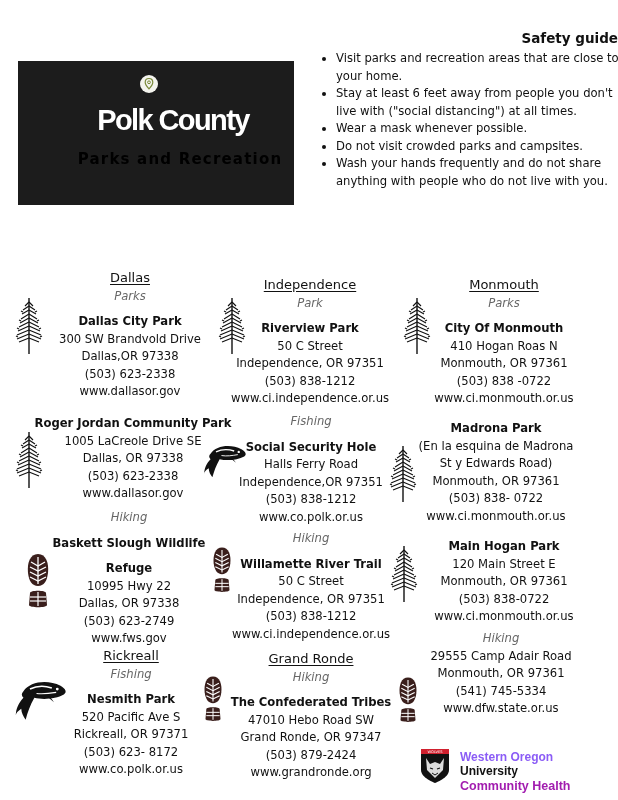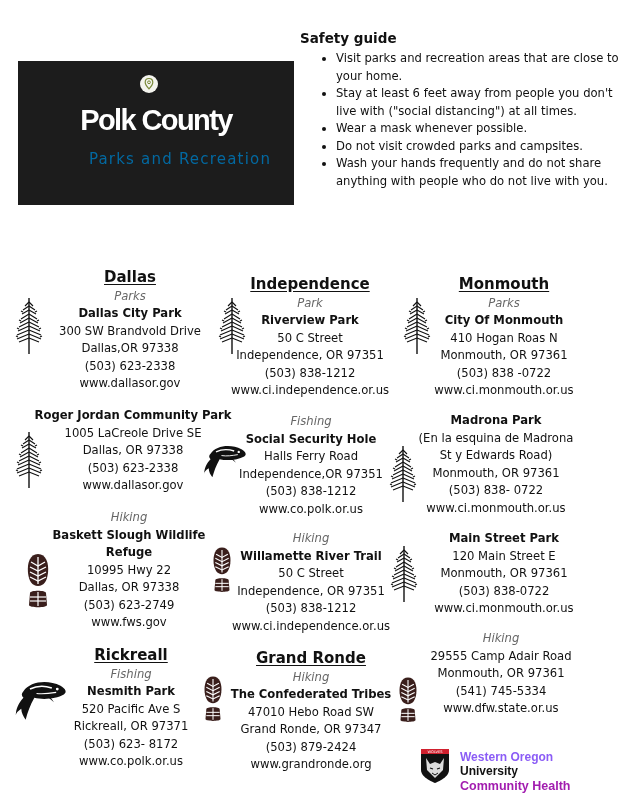--- a/index.html
+++ b/index.html
@@ -4,33 +4,33 @@
 <style>
   html, body { margin:0; padding:0; background:#fff; }
   body { width:618px; height:800px; position:relative; overflow:hidden;
          font-family:"DejaVu Sans", sans-serif; color:#111; }
   .abs { position:absolute; }
   
   .banner { left:18px; top:61px; width:276px; height:144px; background:#1c1c1c; }
   .pin { left:140px; top:75px; width:18px; height:18px; border-radius:50%; background:#f4f4ee; }
   .pin svg { display:block; }
   .banner-title { left:18px; width:276px; top:104px; text-align:center; color:#fff;
-        font-family:"Liberation Sans", sans-serif; font-weight:bold; font-size:29px; letter-spacing:-1.6px; }
-  .banner-sub { left:18px; width:324px; top:150px; text-align:center; color:#0369a1;
-        font-family:"DejaVu Sans", sans-serif; font-size:15px; letter-spacing:1.2px; }
+        font-family:"Liberation Sans", sans-serif; font-weight:bold; font-size:29px; letter-spacing:-1.6px;padding-left:17px; }
+  .banner-sub { left:18px; width:324px; top:150px; text-align:center; color:#000000;
+        font-family:"DejaVu Sans", sans-serif; font-size:15px; letter-spacing:1.2px;font-weight:bold; }
   
-  .safety-title { left:300px; width:318px; top:30px; text-align:left; font-weight:bold; font-size:13.5px; }
+  .safety-title { left:300px; width:318px; top:30px; text-align:right; font-weight:bold; font-size:13.5px; }
   .safety-list { left:318px; top:50px; width:292px; margin:0; padding:0 0 0 18px; font-size:11.6px; line-height:17.5px; }
   .safety-list li { margin:0; padding:0; }
   
   .entry { text-align:center; font-size:11.6px; line-height:17.5px; }
   .entry div { white-space:nowrap; }
-  .city { font-weight:bold; font-size:15px; text-decoration:underline; text-underline-offset:2px; margin-bottom:1px; }
+  .city { font-weight:normal; font-size:13px; text-decoration:underline; text-underline-offset:2px; margin-bottom:1px; }
   .cat { font-style:italic; color:#666; }
-  .name { font-weight:bold; }
+  .name { font-weight:bold;margin-top:8px; }
   .icon { position:absolute; }
   .logo-text { font-family:"Liberation Sans", sans-serif; font-weight:bold; }
 </style>
 </head>
 <body>
 
 <svg width="0" height="0" style="position:absolute">
   <defs>
     <symbol id="tree" viewBox="0 0 30 60">
       <line x1="15" y1="2" x2="15" y2="58" stroke="#111" stroke-width="1.4"></line>
@@ -189,21 +189,21 @@
   <div>50 C Street</div>
   <div>Independence, OR 97351</div>
   <div>(503) 838-1212</div>
   <div>www.ci.independence.or.us</div>
 </div>
 
 <svg class="icon" style="left:389px;top:544px" width="30" height="60">
     <use href="#tree"></use>
   </svg>
 <div class="abs entry" style="left:424px;width:160px;top:530px">
-  <div class="name">Main Street Park</div>
+  <div class="name">Main Hogan Park</div>
   <div>120 Main Street E</div>
   <div>Monmouth, OR 97361</div>
   <div>(503) 838-0722</div>
   <div>www.ci.monmouth.or.us</div>
 </div>
 
 <svg class="icon" style="left:14px;top:676px" width="56" height="48">
     <use href="#fish"></use>
   </svg>
 <div class="abs entry" style="left:68px;width:126px;top:647px">

